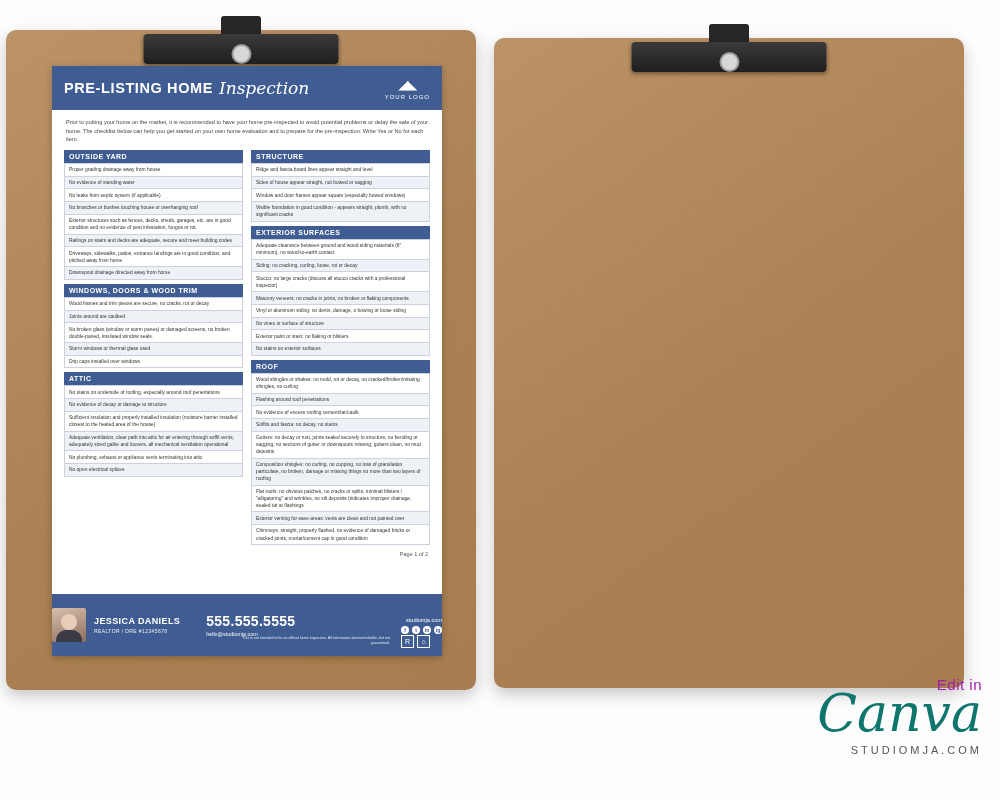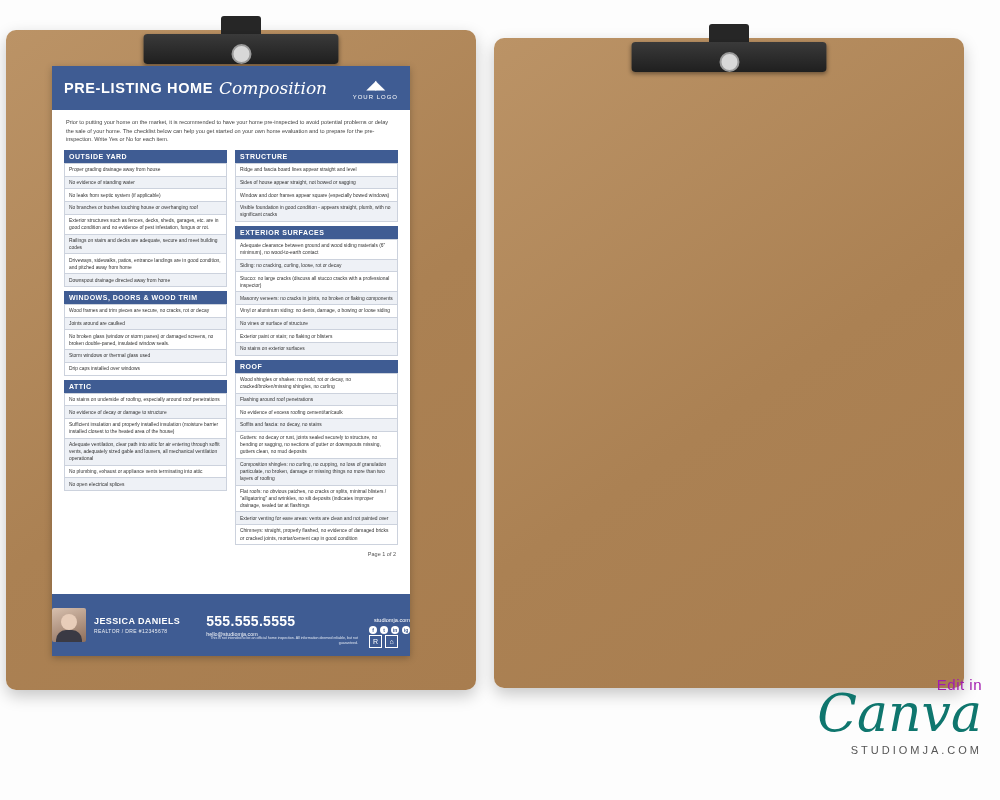--- a/index.html
+++ b/index.html
@@ -21,21 +21,21 @@
   .clip-body{position:absolute;left:50%;transform:translateX(-50%);top:4px;
     width:195px;height:30px;background:linear-gradient(180deg,#3a3a3a,#1f1f1f);
     border-radius:4px;box-shadow:0 2px 4px rgba(0,0,0,.4);}
   .clip-top{position:absolute;left:50%;transform:translateX(-50%);top:-14px;
     width:40px;height:18px;background:#262626;border-radius:3px 3px 0 0;}
   .clip-knob{position:absolute;left:50%;transform:translateX(-50%);top:10px;
     width:16px;height:16px;border-radius:50%;background:#d8d8d8;border:2px solid #9a9a9a;}
 
   
   .paper{position:absolute;background:#fff;box-shadow:0 2px 7px rgba(0,0,0,.25);}
-  .paper.left{left:46px;top:36px;width:358px;height:590px;}
+  .paper.left{left:46px;top:36px;width:390px;height:590px;}
 
   
   .hdr{position:relative;height:44px;background:#3f5c93;display:flex;align-items:center;
        padding:0 12px;box-sizing:border-box;}
   .hdr .title{color:#fff;font-size:14.5px;font-weight:bold;letter-spacing:.6px;}
   .hdr .script{color:#fff;font-family:"DejaVu Serif",serif;font-style:italic;
        font-size:17px;margin-left:6px;font-weight:normal;}
   .hdr .logo{margin-left:auto;text-align:center;color:#fff;line-height:1;}
   .hdr .logo .mk{font-size:13px;letter-spacing:-1px;}
   .hdr .logo .tx{font-size:6px;letter-spacing:1px;margin-top:2px;}
@@ -95,21 +95,21 @@
 
   <div class="clipboard left">
     <div class="clip-top"></div>
     <div class="clip-body">
       <div class="clip-knob"></div>
     </div>
 
     <div class="paper left">
       <div class="hdr">
         <span class="title">PRE-LISTING HOME</span>
-        <span class="script">Composition</span>
+        <span class="script">Inspection</span>
         <span class="logo">
           <span class="mk">◢◣</span>
           <span class="tx" style="display:block">YOUR LOGO</span>
         </span>
       </div>
 
       <div class="intro">Prior to putting your home on the market, it is recommended to have your home pre-inspected to avoid potential problems or delay the sale of your home. The checklist below can help you get started on your own home evaluation and to prepare for the pre-inspection.  Write Yes or No for each item.</div>
 
       <div class="cols">
         <div class="col">

